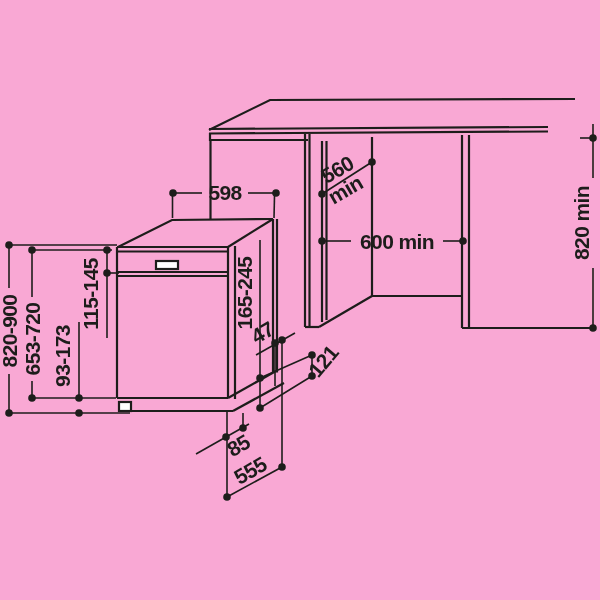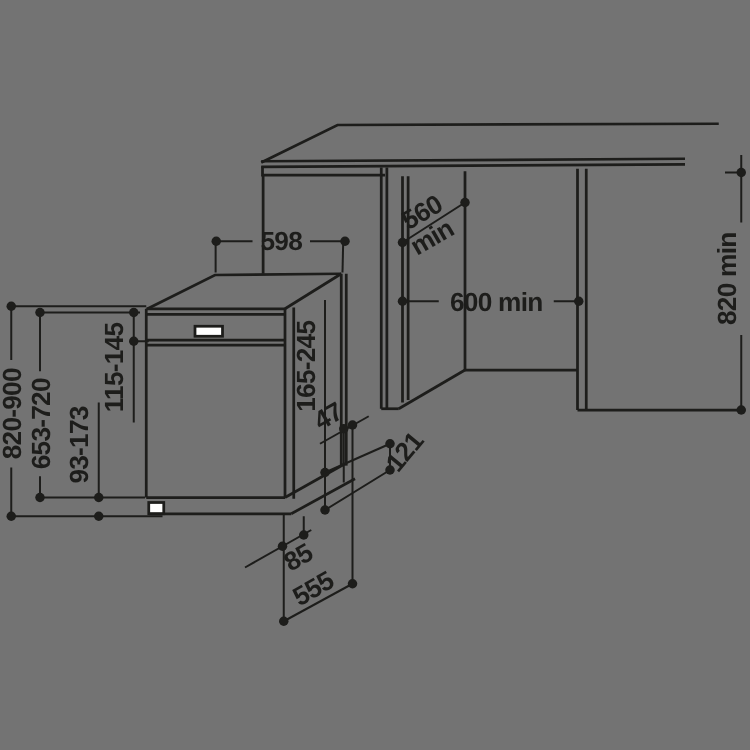--- a/index.html
+++ b/index.html
@@ -2,21 +2,21 @@
 <html><head>
 <meta charset="utf-8">
 <style>
   html,body{
     margin:0;
     background:#ffffff;
     font-family:"Liberation Sans", sans-serif;
   }
   .stage{
     width:600px;height:600px;
-    background:#737373;
+    background:#f9a8d4;
     position:relative;
     overflow:hidden;
   }
   svg{display:block}
   .main{stroke:#1d1d1b;stroke-width:2.2;fill:none;stroke-linecap:butt}
   .thin{stroke:#1d1d1b;stroke-width:1.6;fill:none;stroke-linecap:butt}
   .dot{fill:#1d1d1b;stroke:none}
   .lbl{
     font-family:"Liberation Sans", sans-serif;
     font-weight:bold;

